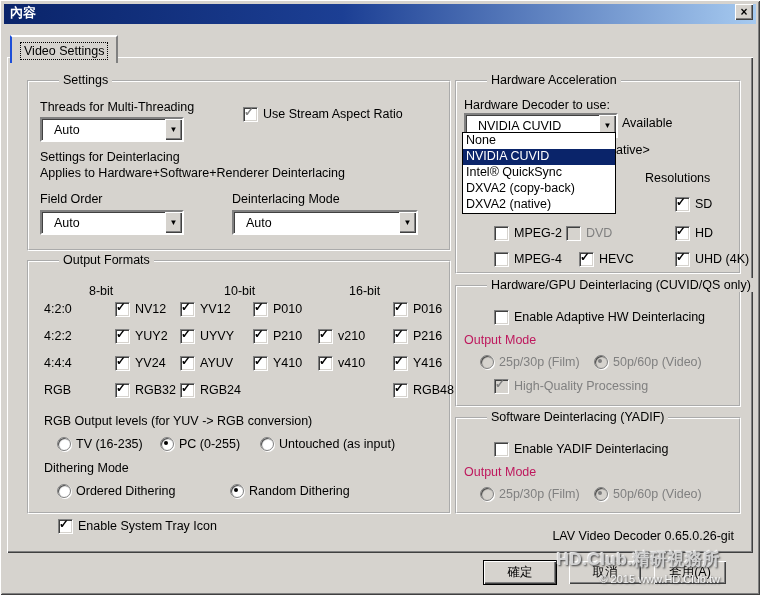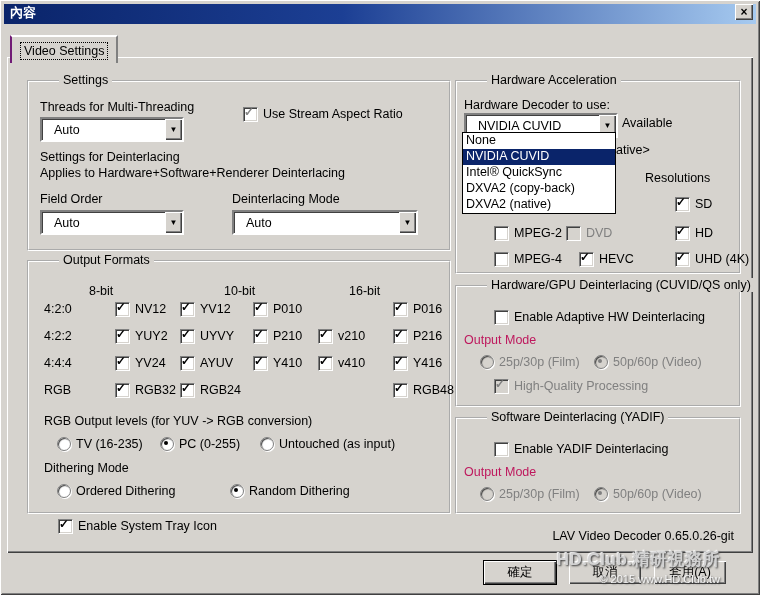--- a/index.html
+++ b/index.html
@@ -17,21 +17,21 @@
   .titlebar .title{color:#fff;font-weight:bold;font-size:13px;}
   .closebtn{
     margin-left:auto;width:18px;height:16px;background:#d6d3ce;
     display:flex;align-items:center;justify-content:center;
     font-size:12px;font-weight:bold;color:#000;line-height:1;cursor:default;
     box-shadow: inset 1px 1px 0 #fff, inset -1px -1px 0 #404040, inset -2px -2px 0 #808080;
   }
   .tab{
     position:absolute;left:10px;top:35px;height:24px;padding:2px 9px 0;background:#d6d3ce;z-index:3;
     display:flex;align-items:center;
-    border-top:2px solid #fff;border-left:2px solid #701a75;border-right:2px solid #808080;
+    border-top:2px solid #fff;border-left:2px solid #1d4ed8;border-right:2px solid #808080;
   }
   .tab .tlb{outline:1px dotted #000;padding:1px 3px;font-size:12.5px;}
   .page{
     position:absolute;left:7px;top:57px;width:746px;height:496px;background:#d6d3ce;
     box-shadow: inset 1px 1px 0 #fff, inset -1px -1px 0 #404040, inset -2px -2px 0 #808080;
   }
   .group{position:absolute;border:2px groove #ffffff;}
   .legend{position:absolute;top:-9px;left:8px;background:#d6d3ce;padding:0 4px;font-size:12.5px;white-space:nowrap;margin-left:22px;}
   .lbl{position:absolute;white-space:nowrap;font-size:12.5px;}
   .lbl.dim{color:#be185d;}

